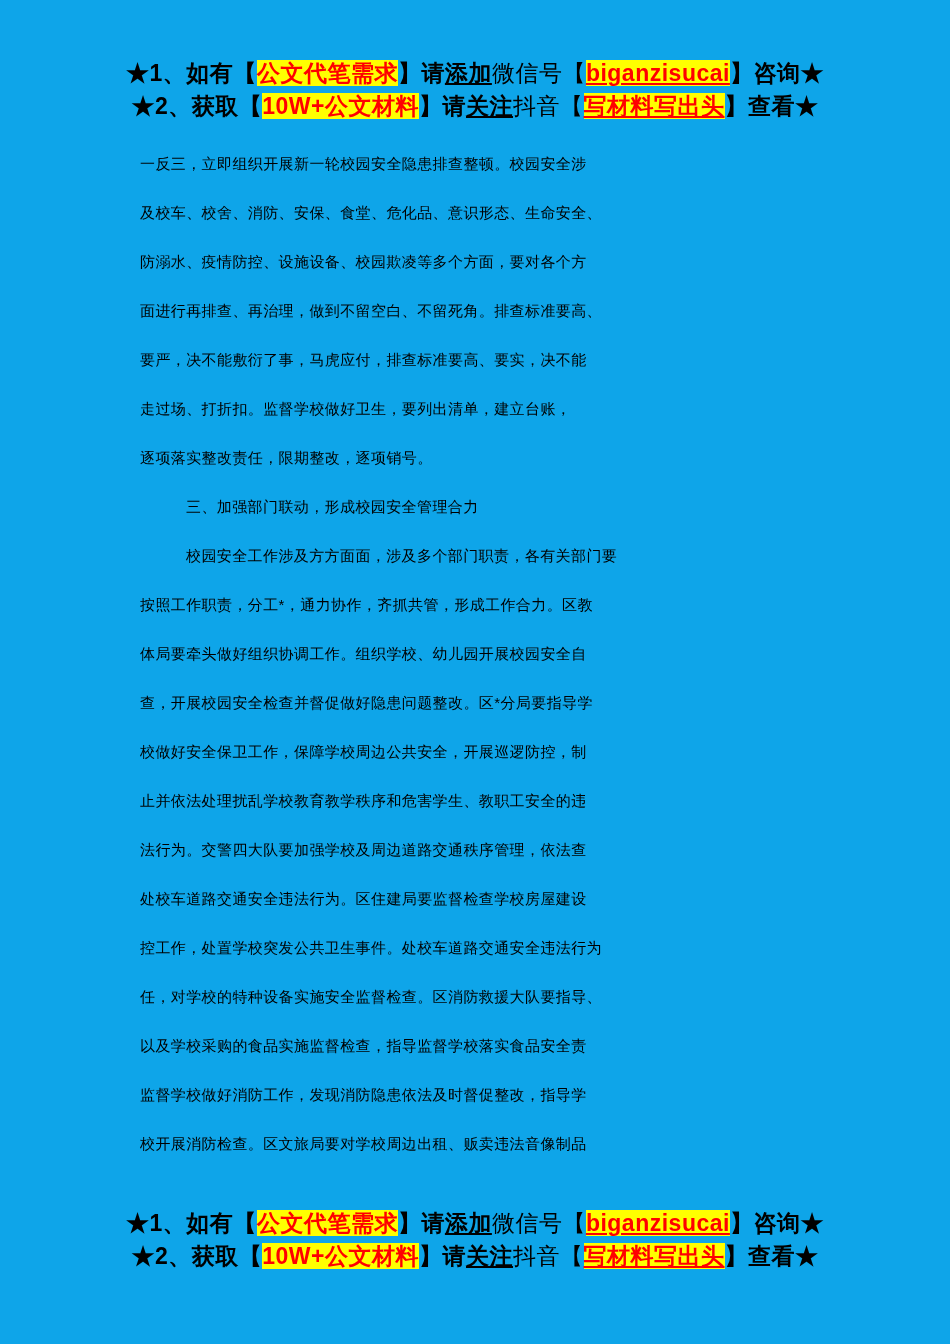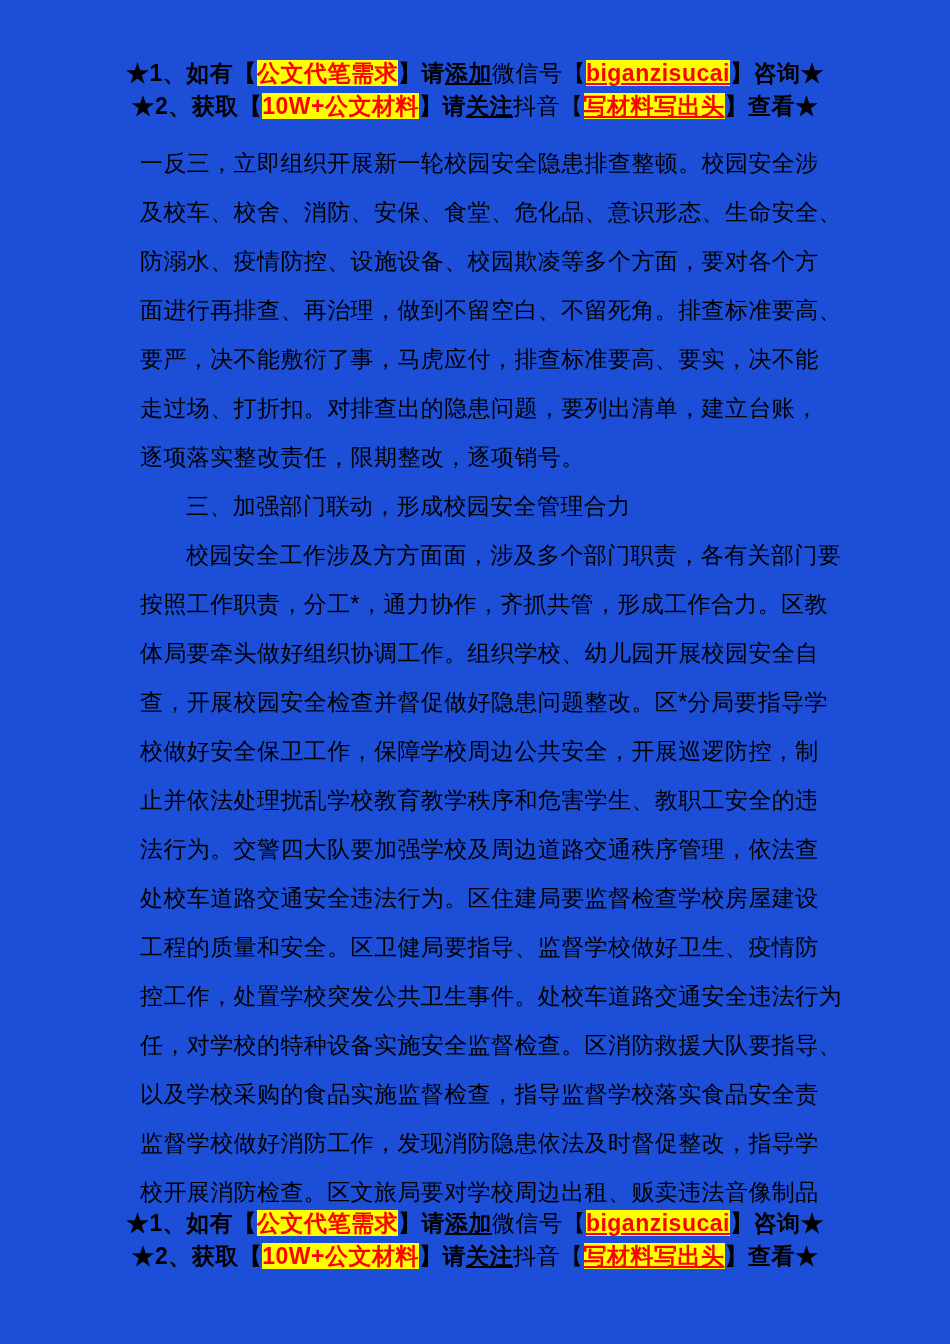--- a/index.html
+++ b/index.html
@@ -2,42 +2,42 @@
 <html><head>
 <meta charset="utf-8">
 <style>
   html, body { margin: 0; padding: 0; }
   body {
     width: 950px; height: 1344px;
     background: #ffffff;
     font-family: "Liberation Sans", sans-serif;
     color: #000000;
   }
-  .page { position: relative; width: 950px; height: 1344px; overflow: hidden; background: #1d4ed8; }
+  .page { position: relative; width: 950px; height: 1344px; overflow: hidden; background: #0ea5e9; }
 
   
   .banner {
     position: absolute; left: 0; width: 100%;
     text-align: center;
     font-size: 23px; font-weight: bold;
     line-height: 33px;
     letter-spacing: 0.5px;
     white-space: nowrap;
   }
   .banner.top { top: 57px; }
   .banner.bottom { top: 1207px; }
   .hl { background: #ffff00; color: #ff0000; }
   .hl-u { background: #ffff00; color: #ff0000; text-decoration: underline; }
   .u-black { text-decoration: underline; }
   .reg { font-weight: normal; }
 
   
   .content {
     position: absolute; left: 140px; top: 139px; width: 676px;
-    font-size: 23px;
+    font-size: 15px;
     color: #000000;
   }
   .line {
     height: 49px; line-height: 49px;
     white-space: nowrap;
     letter-spacing: 0.4px;
   }
   .line.indent { padding-left: 46px; }
 </style>
 </head>
@@ -49,32 +49,31 @@
     <div><span>★1、如有【</span><span class="hl">公文代笔需求</span><span>】请</span><span class="u-black">添加</span><span class="reg">微信号【</span><span class="hl-u">biganzisucai</span><span>】咨询★</span></div>
     <div><span>★2、获取【</span><span class="hl">10W+公文材料</span><span>】请</span><span class="u-black">关注</span><span class="reg">抖音【</span><span class="hl-u">写材料写出头</span><span>】查看★</span></div>
   </div>
 
   <div class="content">
     <div class="line">一反三，立即组织开展新一轮校园安全隐患排查整顿。校园安全涉</div>
     <div class="line">及校车、校舍、消防、安保、食堂、危化品、意识形态、生命安全、</div>
     <div class="line">防溺水、疫情防控、设施设备、校园欺凌等多个方面，要对各个方</div>
     <div class="line">面进行再排查、再治理，做到不留空白、不留死角。排查标准要高、</div>
     <div class="line">要严，决不能敷衍了事，马虎应付，排查标准要高、要实，决不能</div>
-    <div class="line">走过场、打折扣。对排查出的隐患问题，要列出清单，建立台账，</div>
+    <div class="line">走过场、打折扣。监督学校做好卫生，要列出清单，建立台账，</div>
     <div class="line">逐项落实整改责任，限期整改，逐项销号。</div>
     <div class="line indent">三、加强部门联动，形成校园安全管理合力</div>
     <div class="line indent">校园安全工作涉及方方面面，涉及多个部门职责，各有关部门要</div>
     <div class="line">按照工作职责，分工*，通力协作，齐抓共管，形成工作合力。区教</div>
     <div class="line">体局要牵头做好组织协调工作。组织学校、幼儿园开展校园安全自</div>
     <div class="line">查，开展校园安全检查并督促做好隐患问题整改。区*分局要指导学</div>
     <div class="line">校做好安全保卫工作，保障学校周边公共安全，开展巡逻防控，制</div>
     <div class="line">止并依法处理扰乱学校教育教学秩序和危害学生、教职工安全的违</div>
     <div class="line">法行为。交警四大队要加强学校及周边道路交通秩序管理，依法查</div>
     <div class="line">处校车道路交通安全违法行为。区住建局要监督检查学校房屋建设</div>
-    <div class="line">工程的质量和安全。区卫健局要指导、监督学校做好卫生、疫情防</div>
     <div class="line">控工作，处置学校突发公共卫生事件。处校车道路交通安全违法行为</div>
     <div class="line">任，对学校的特种设备实施安全监督检查。区消防救援大队要指导、</div>
     <div class="line">以及学校采购的食品实施监督检查，指导监督学校落实食品安全责</div>
     <div class="line">监督学校做好消防工作，发现消防隐患依法及时督促整改，指导学</div>
     <div class="line">校开展消防检查。区文旅局要对学校周边出租、贩卖违法音像制品</div>
   </div>
 
   <div class="banner bottom">
     <div><span>★1、如有【</span><span class="hl">公文代笔需求</span><span>】请</span><span class="u-black">添加</span><span class="reg">微信号【</span><span class="hl-u">biganzisucai</span><span>】咨询★</span></div>
     <div><span>★2、获取【</span><span class="hl">10W+公文材料</span><span>】请</span><span class="u-black">关注</span><span class="reg">抖音【</span><span class="hl-u">写材料写出头</span><span>】查看★</span></div>

